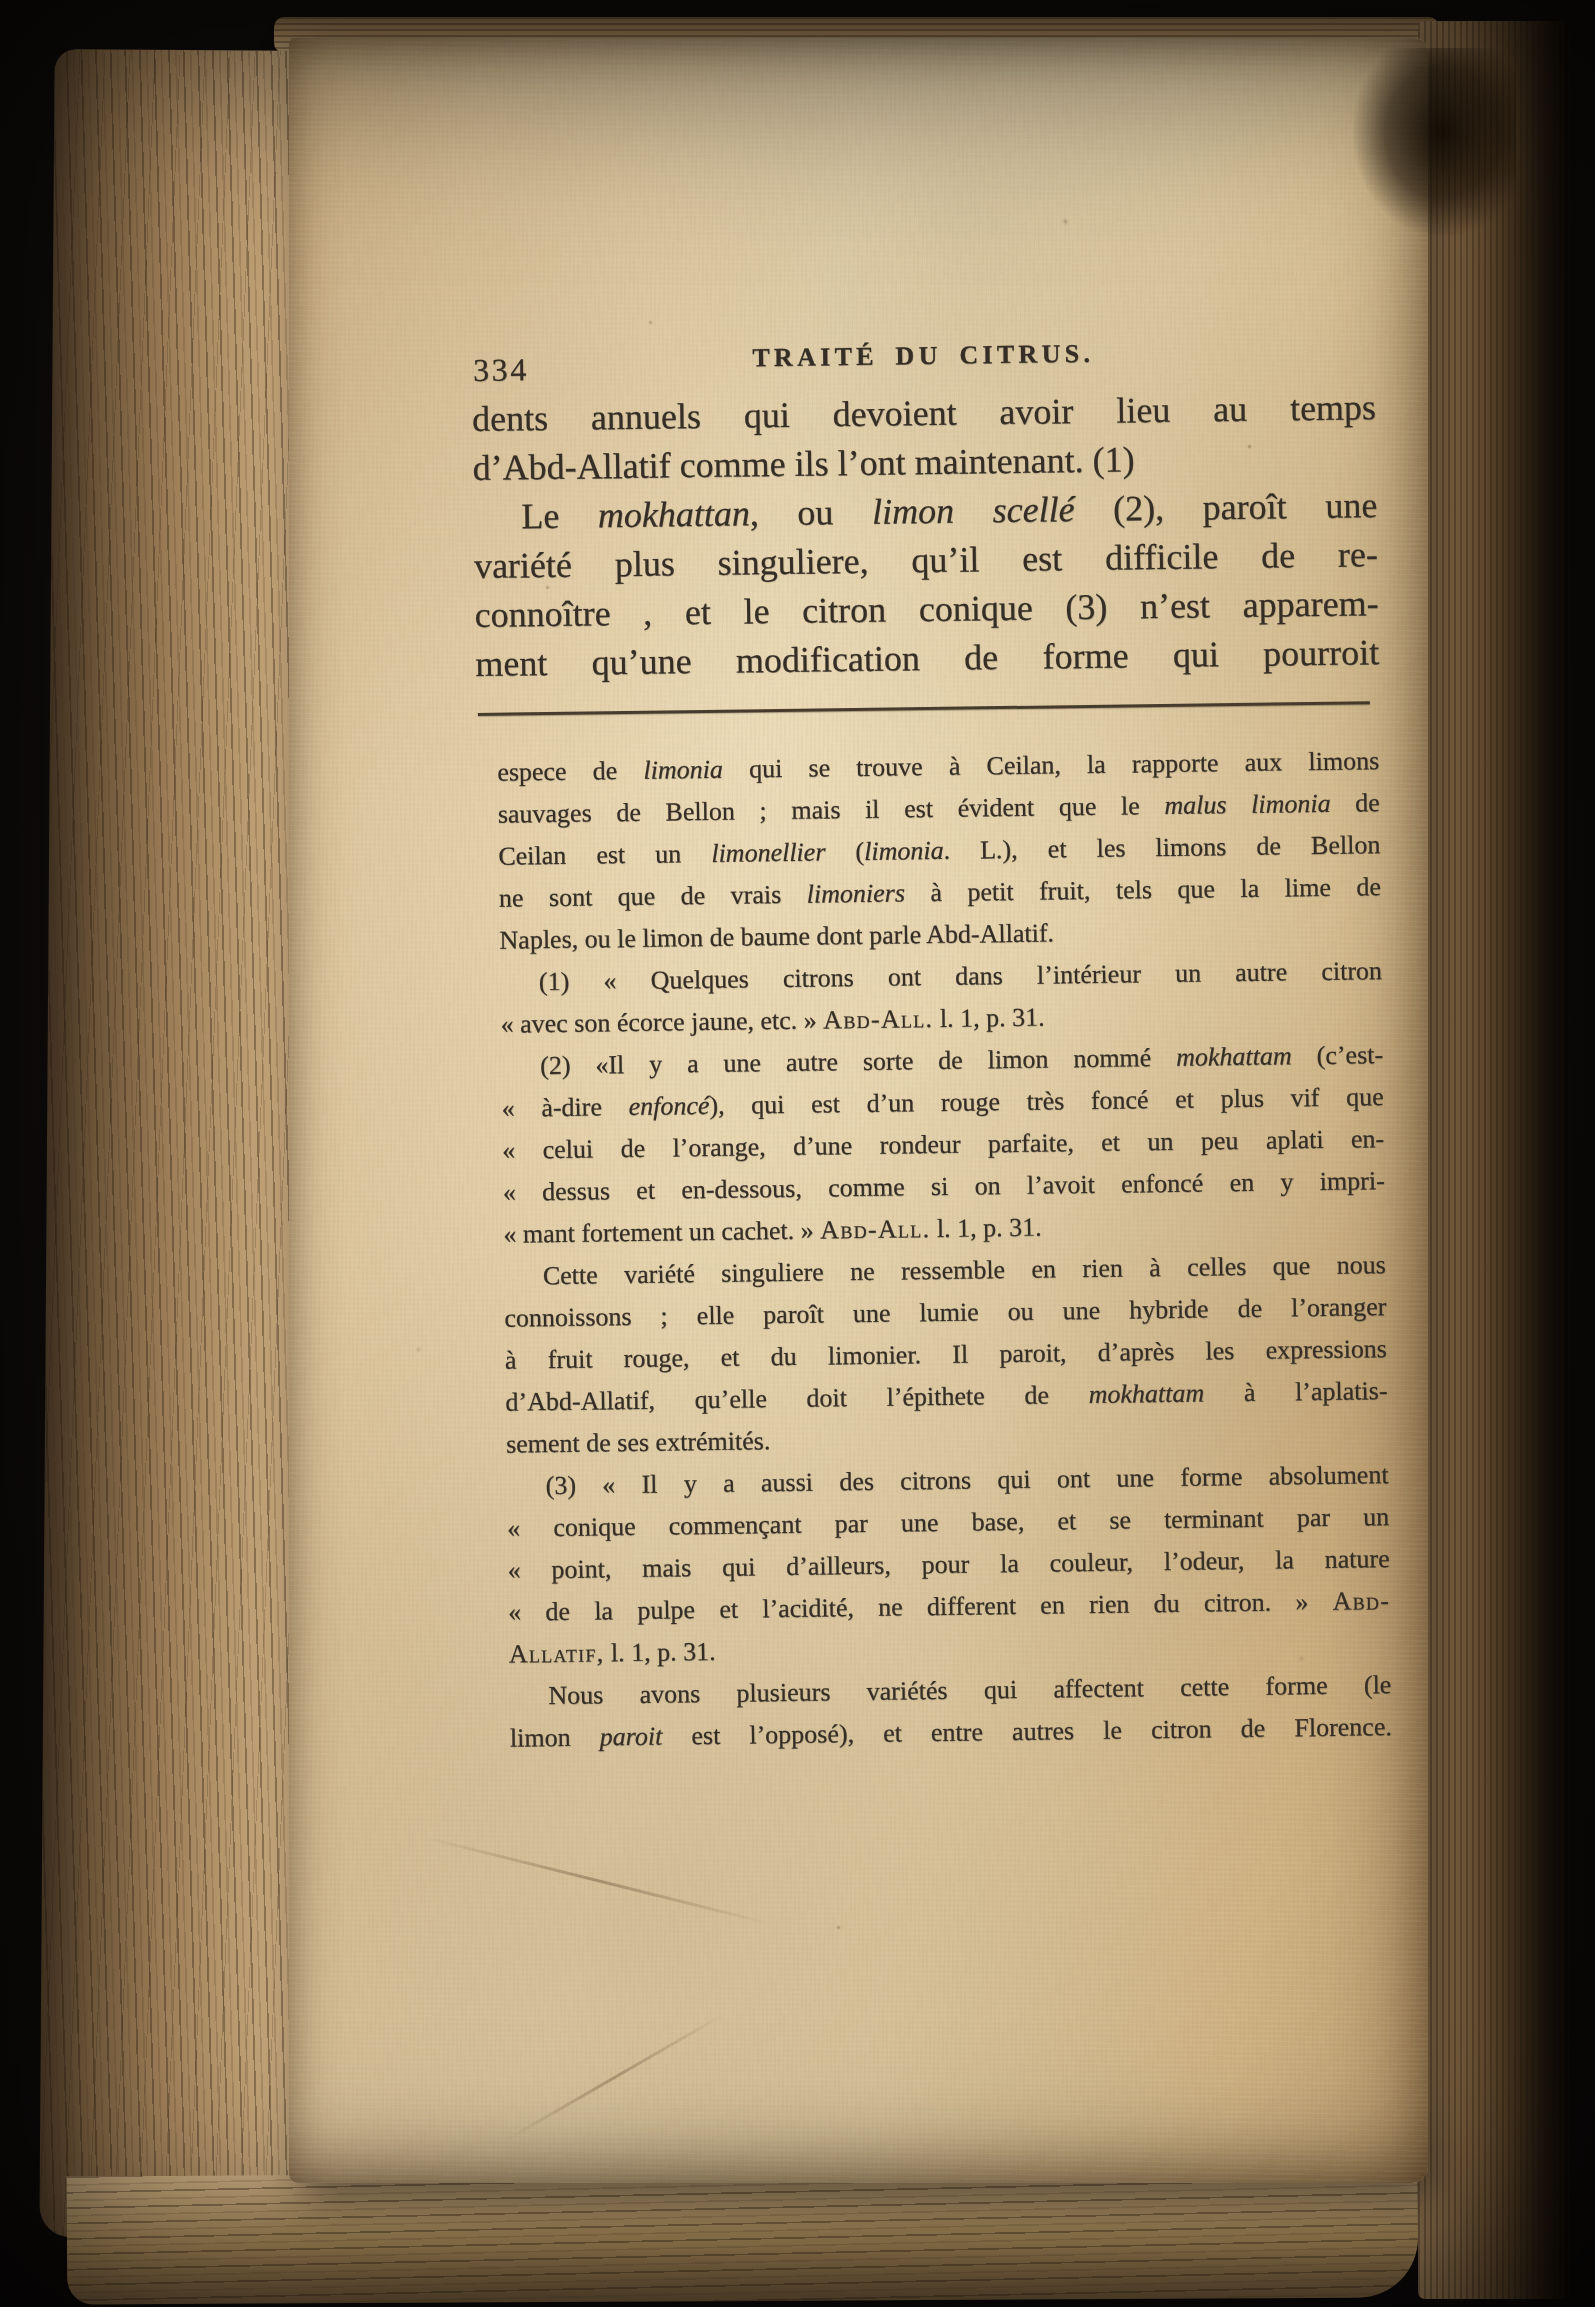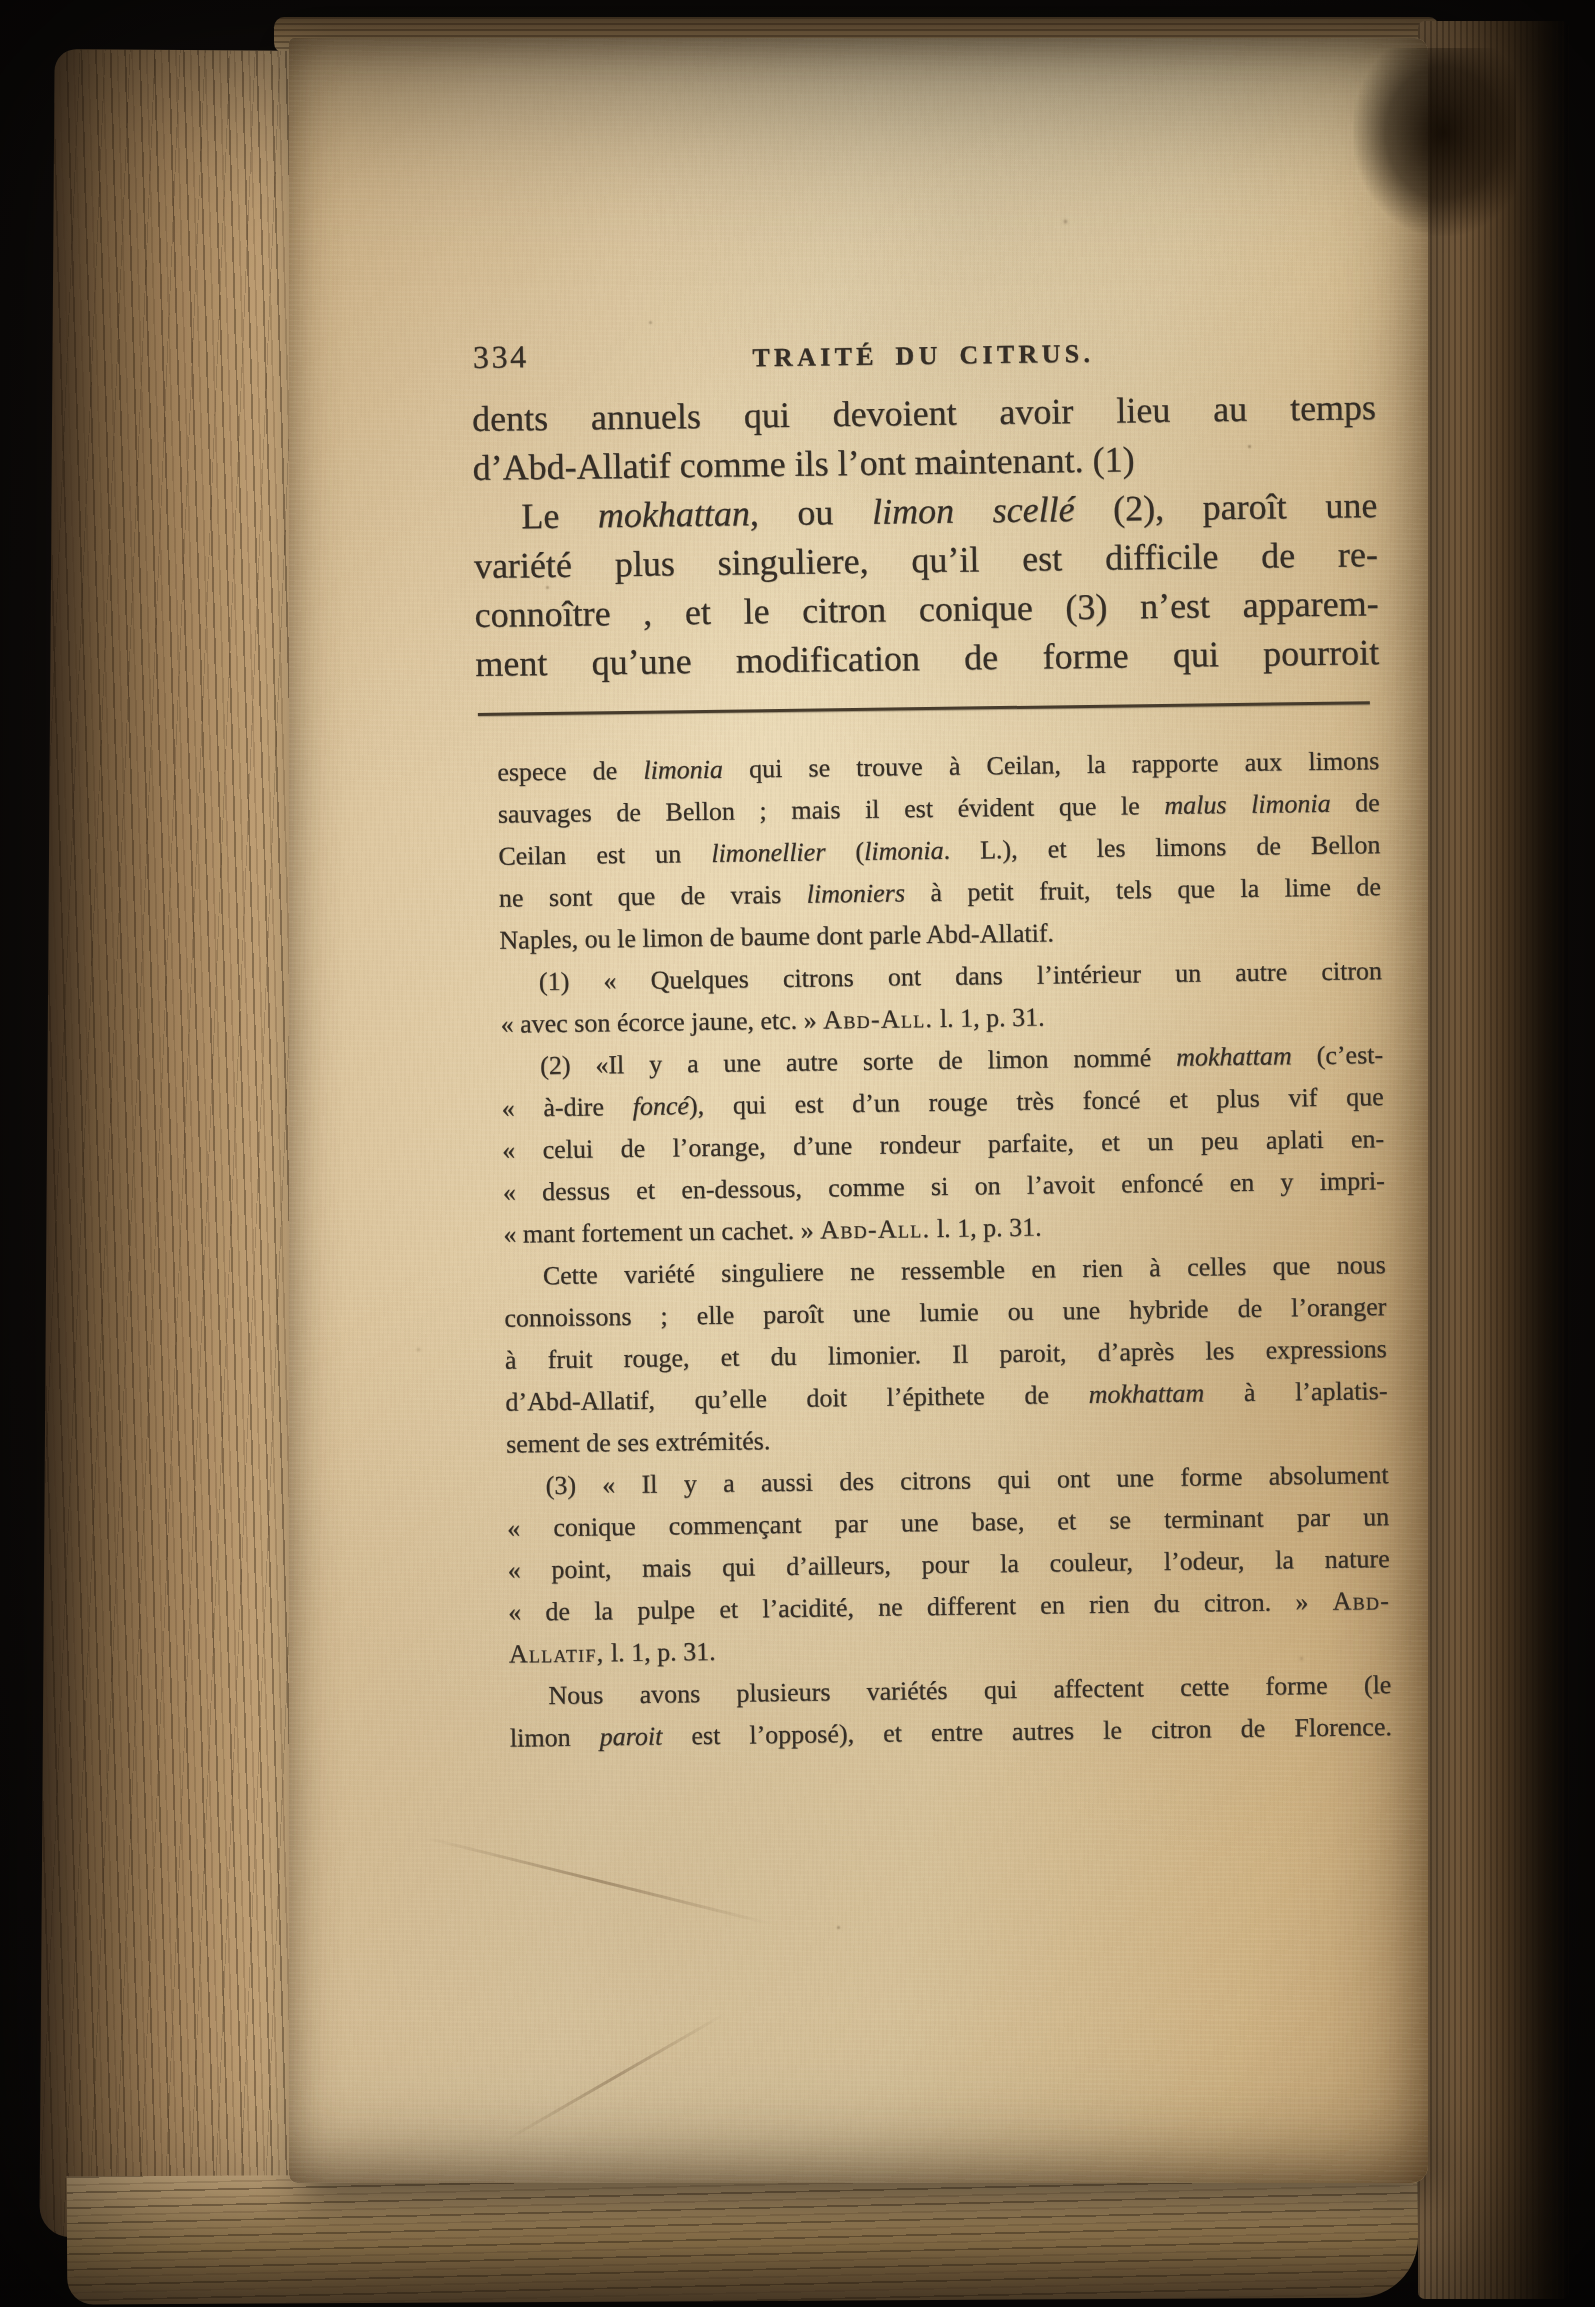--- a/index.html
+++ b/index.html
@@ -109,21 +109,21 @@
 
   
   .text-block{
     position:absolute;left:182px;top:301px;width:904px;
     transform:rotate(-0.75deg);transform-origin:0 0;
     color:#352e26;
     text-shadow:0.4px 0.6px 0.8px rgba(53,46,38,0.4);
     -webkit-text-stroke:0.3px rgba(53,46,38,0.5);
   }
   .header{position:relative;height:46px;margin-bottom:10.3px;}
-  .pagenum{position:absolute;left:1.7px;top:0;font-size:32px;letter-spacing:2.6px;}
+  .pagenum{position:absolute;left:1.7px;top:13px;font-size:32px;letter-spacing:2.6px;}
   .running-title{
     position:absolute;left:0;right:0;top:7.7px;text-align:center;
     font-size:26px;font-weight:bold;letter-spacing:4.3px;word-spacing:6.9px;
   }
   .body-text{font-size:36px;line-height:49px;}
   .body-text .ind{padding-left:48px;}
   .tline{text-align:justify;text-align-last:justify;white-space:normal;}
   .tline.rag{text-align-last:left;}
   .i{font-style:italic;}
   .sc{font-variant:small-caps;letter-spacing:1.3px;}
@@ -178,21 +178,21 @@
             <div class="tline"><span>Ceilan est un </span><span class="i">limonellier</span><span> (</span><span class="i">limonia</span><span>. L.), et les limons de Bellon</span></div>
             <div class="tline"><span>ne sont que de vrais </span><span class="i">limoniers</span><span> à petit fruit, tels que la lime de</span></div>
             <div class="tline rag"><span>Naples, ou le limon de baume dont parle Abd-Allatif.</span></div>
           </div>
         <div class="fnote">
             <div class="tline ind"><span>(1) « Quelques citrons ont dans l’intérieur un autre citron</span></div>
             <div class="tline rag"><span>« avec son écorce jaune, etc. » </span><span class="sc">Abd-All.</span><span> l. 1, p. 31.</span></div>
           </div>
         <div class="fnote">
             <div class="tline ind"><span>(2) «Il y a une autre sorte de limon nommé </span><span class="i">mokhattam</span><span> (c’est-</span></div>
-            <div class="tline"><span>« à-dire </span><span class="i">foncé</span><span>), qui est d’un rouge très foncé et plus vif que</span></div>
+            <div class="tline"><span>« à-dire </span><span class="i">enfoncé</span><span>), qui est d’un rouge très foncé et plus vif que</span></div>
             <div class="tline"><span>« celui de l’orange, d’une rondeur parfaite, et un peu aplati en-</span></div>
             <div class="tline"><span>« dessus et en-dessous, comme si on l’avoit enfoncé en y impri-</span></div>
             <div class="tline rag"><span>« mant fortement un cachet. » </span><span class="sc">Abd-All.</span><span> l. 1, p. 31.</span></div>
           </div>
         <div class="fnote">
             <div class="tline ind"><span>Cette variété singuliere ne ressemble en rien à celles que nous</span></div>
             <div class="tline"><span>connoissons ; elle paroît une lumie ou une hybride de l’oranger</span></div>
             <div class="tline"><span>à fruit rouge, et du limonier. Il paroit, d’après les expressions</span></div>
             <div class="tline"><span>d’Abd-Allatif, qu’elle doit l’épithete de </span><span class="i">mokhattam</span><span> à l’aplatis-</span></div>
             <div class="tline rag"><span>sement de ses extrémités.</span></div>

